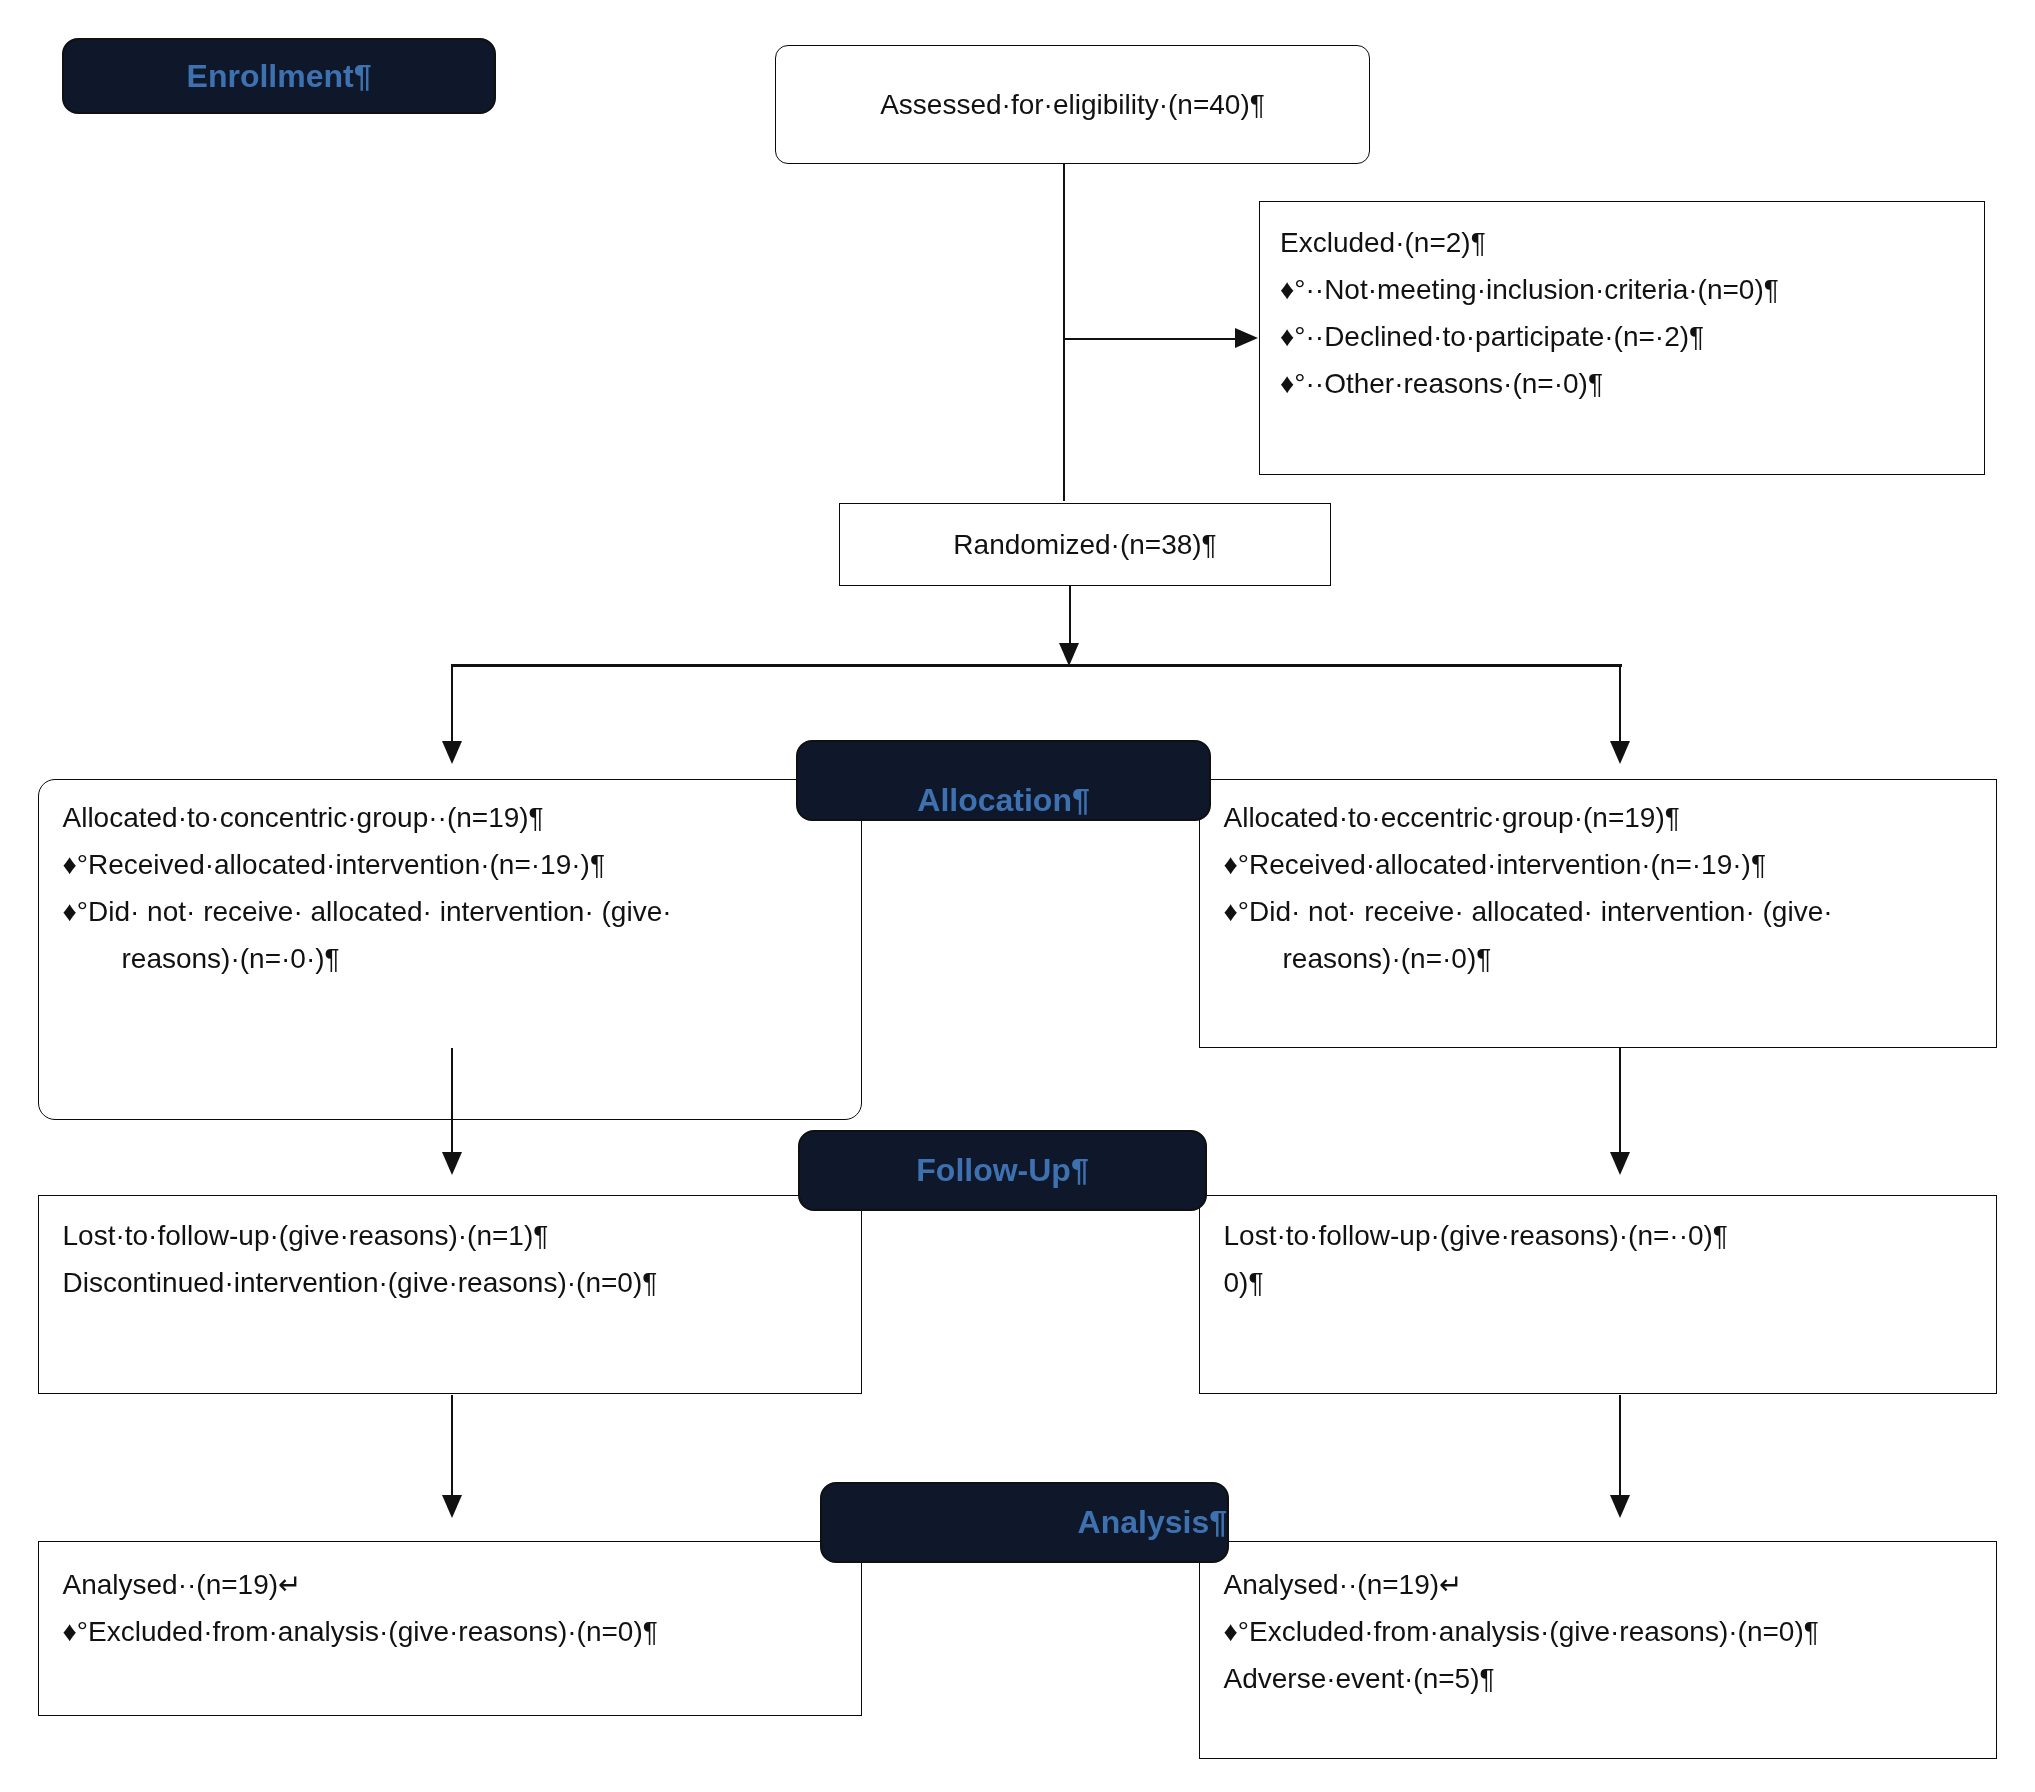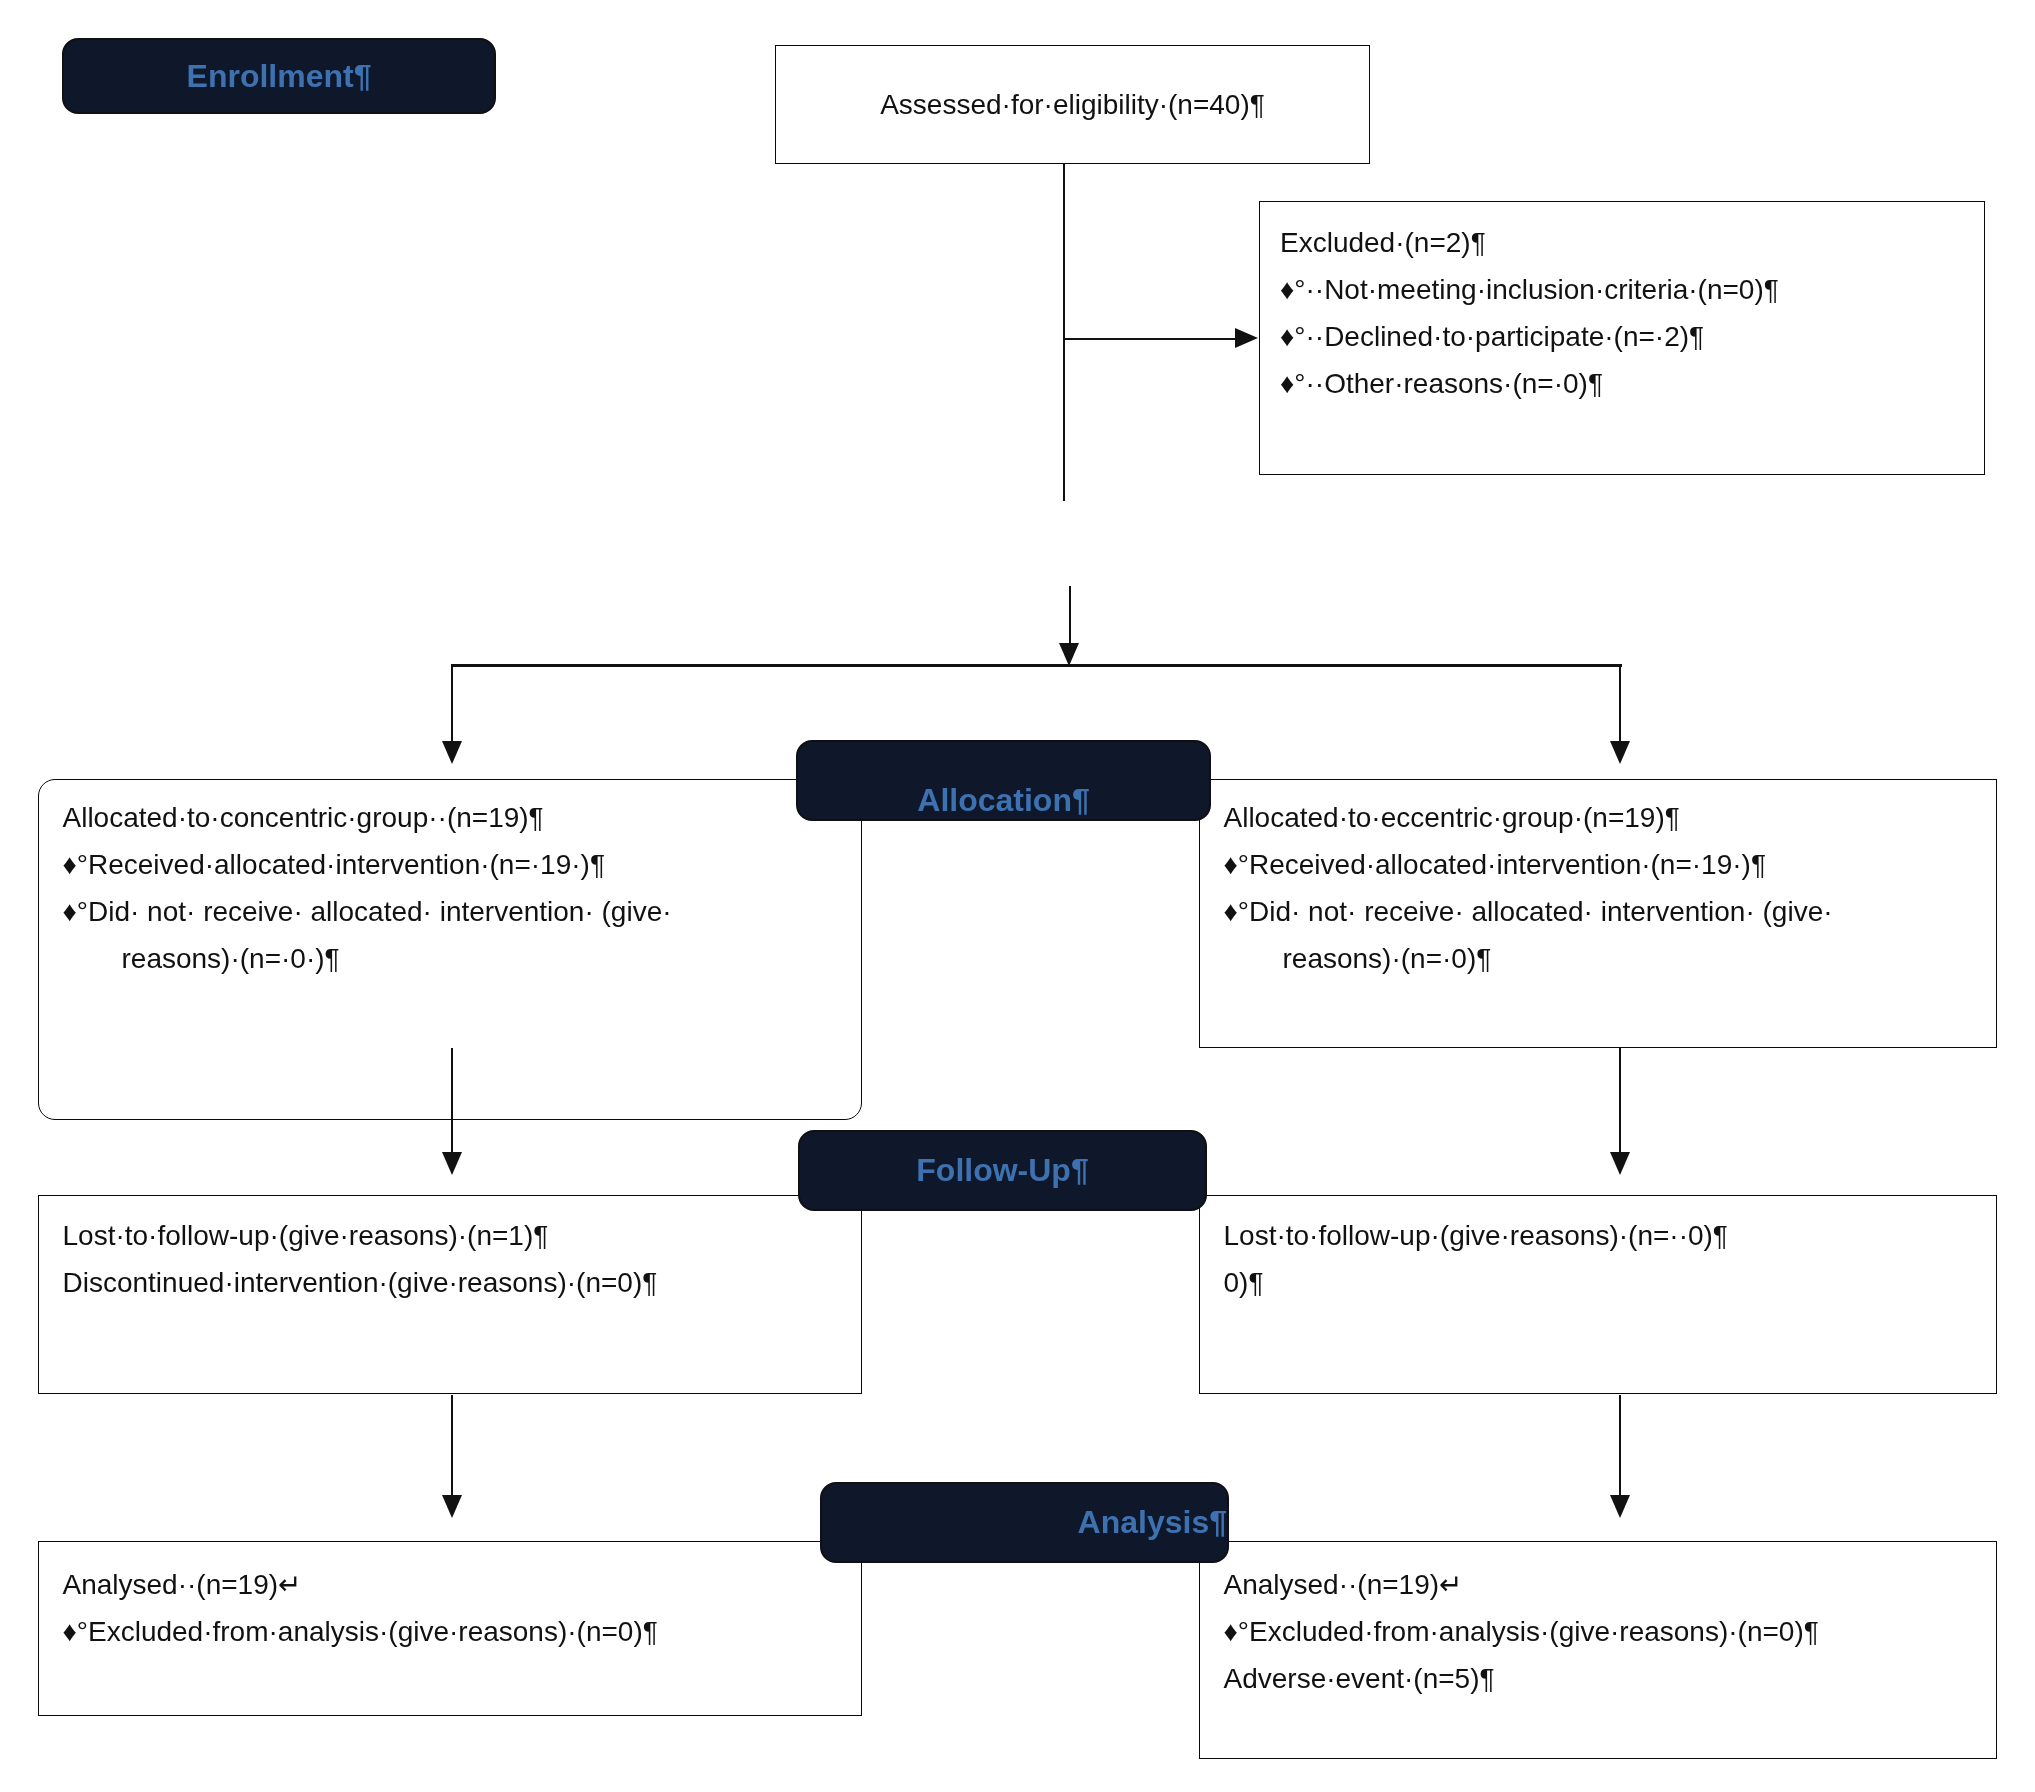--- a/index.html
+++ b/index.html
@@ -69,39 +69,44 @@
 </style>
 </head>
 <body>
 
 <div id="stage">
 
   <div class="badge" style="left:62px;top:38px;width:434px;height:76px;">
     <span>Enrollment¶</span>
   </div>
 
-  <div class="box centerbox" style="left:775px;top:45px;width:595px;height:119px;">
+  <div class="box centerbox" style="left:775px;top:45px;width:595px;height:119px;border-radius:13px;">
     <div class="inner">
       <div class="line">Assessed·for·eligibility·(n=40)¶</div>
     </div>
   </div>
 
   <div class="vline" style="left:1063px;top:164px;height:337px;"></div>
   <div class="hline" style="left:1063px;top:338px;width:172px;"></div>
   <div class="arrow-right" style="left:1235px;top:328px;"></div>
 
   <div class="box" style="left:1259px;top:201px;width:726px;height:274px;">
     <div class="inner" style="padding:17.3px 16px 0 20px;">
       <div class="line">Excluded·(n=2)¶</div>
       <div class="line">♦°··Not·meeting·inclusion·criteria·(n=0)¶</div>
       <div class="line">♦°··Declined·to·participate·(n=·2)¶</div>
       <div class="line">♦°··Other·reasons·(n=·0)¶</div>
     </div>
   </div>
 
+  <div class="box centerbox" style="left:839px;top:503px;width:492px;height:83px;">
+    <div class="inner">
+      <div class="line">Randomized·(n=38)¶</div>
+    </div>
+  </div>
 
   <div class="vline" style="left:1069px;top:586px;height:62px;"></div>
   <div class="arrow-down" style="left:1059px;top:643px;"></div>
 
   <div class="hbar" style="left:451px;top:664px;width:1171px;"></div>
   <div class="vline" style="left:451px;top:664px;height:82px;"></div>
   <div class="arrow-down" style="left:442px;top:741px;"></div>
   <div class="vline" style="left:1619px;top:664px;height:82px;"></div>
   <div class="arrow-down" style="left:1610px;top:741px;"></div>
 

